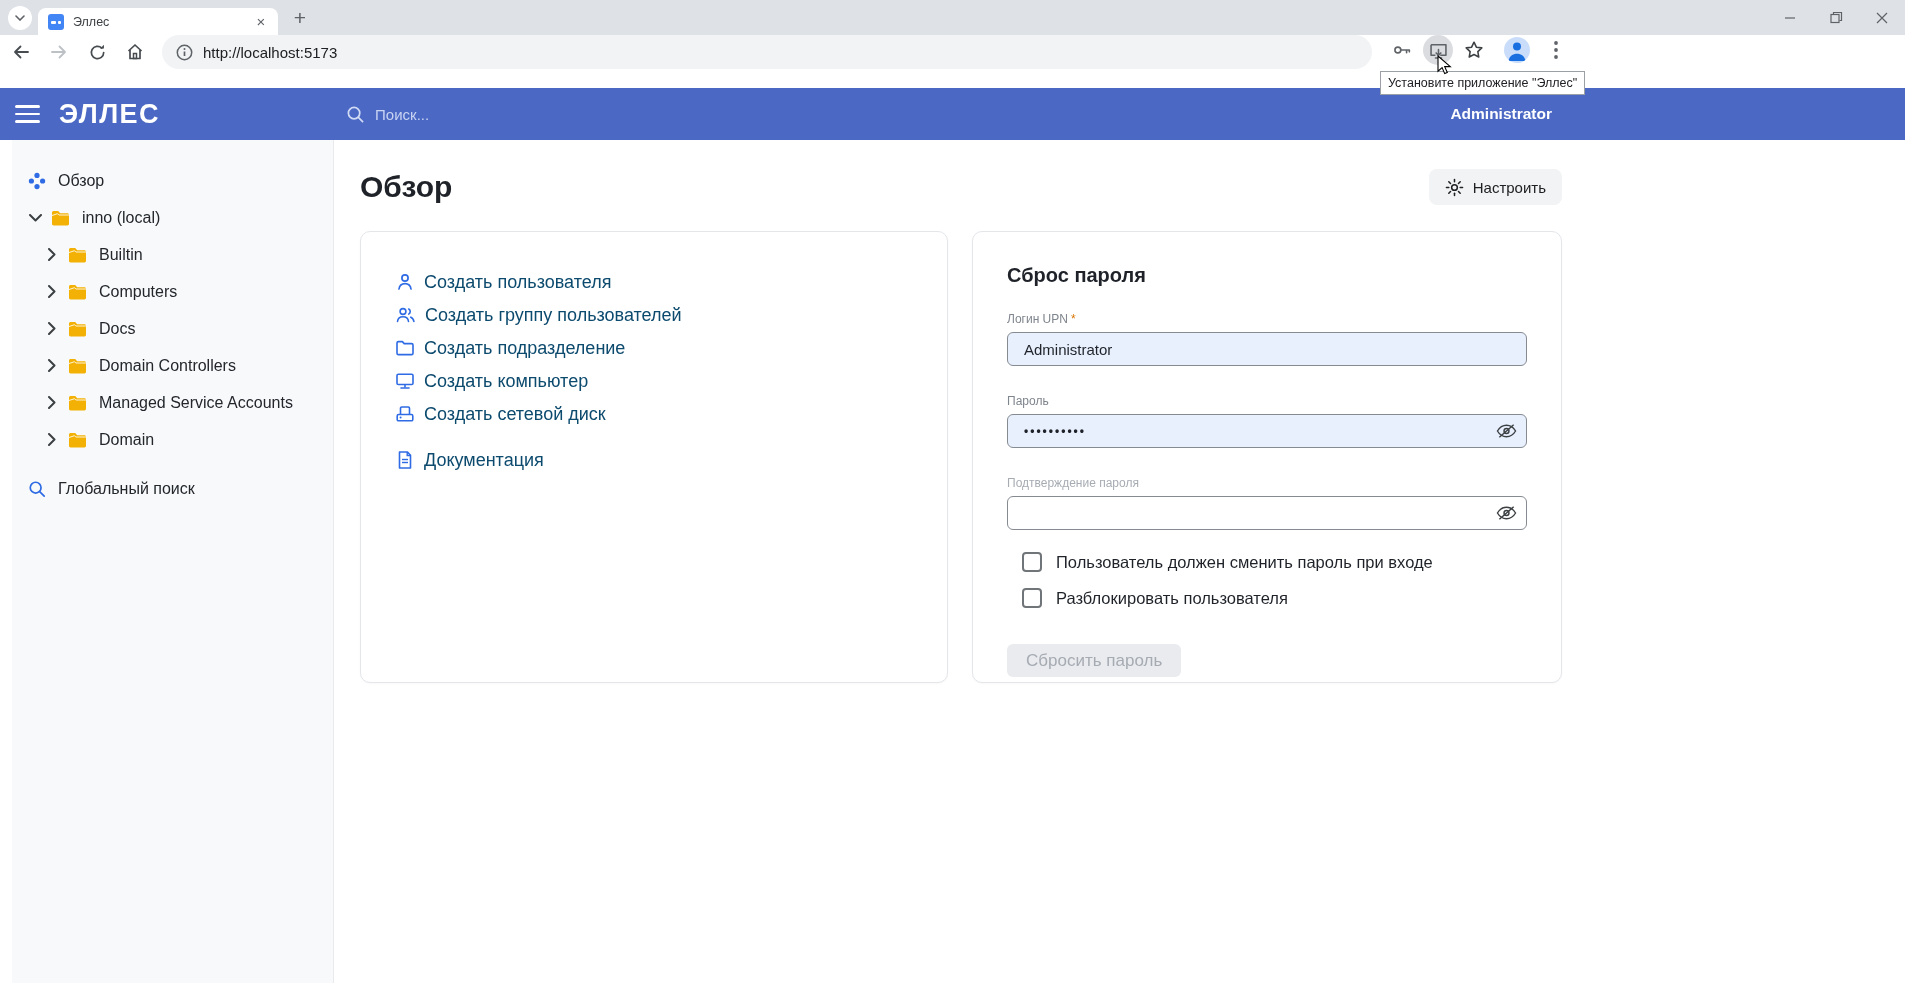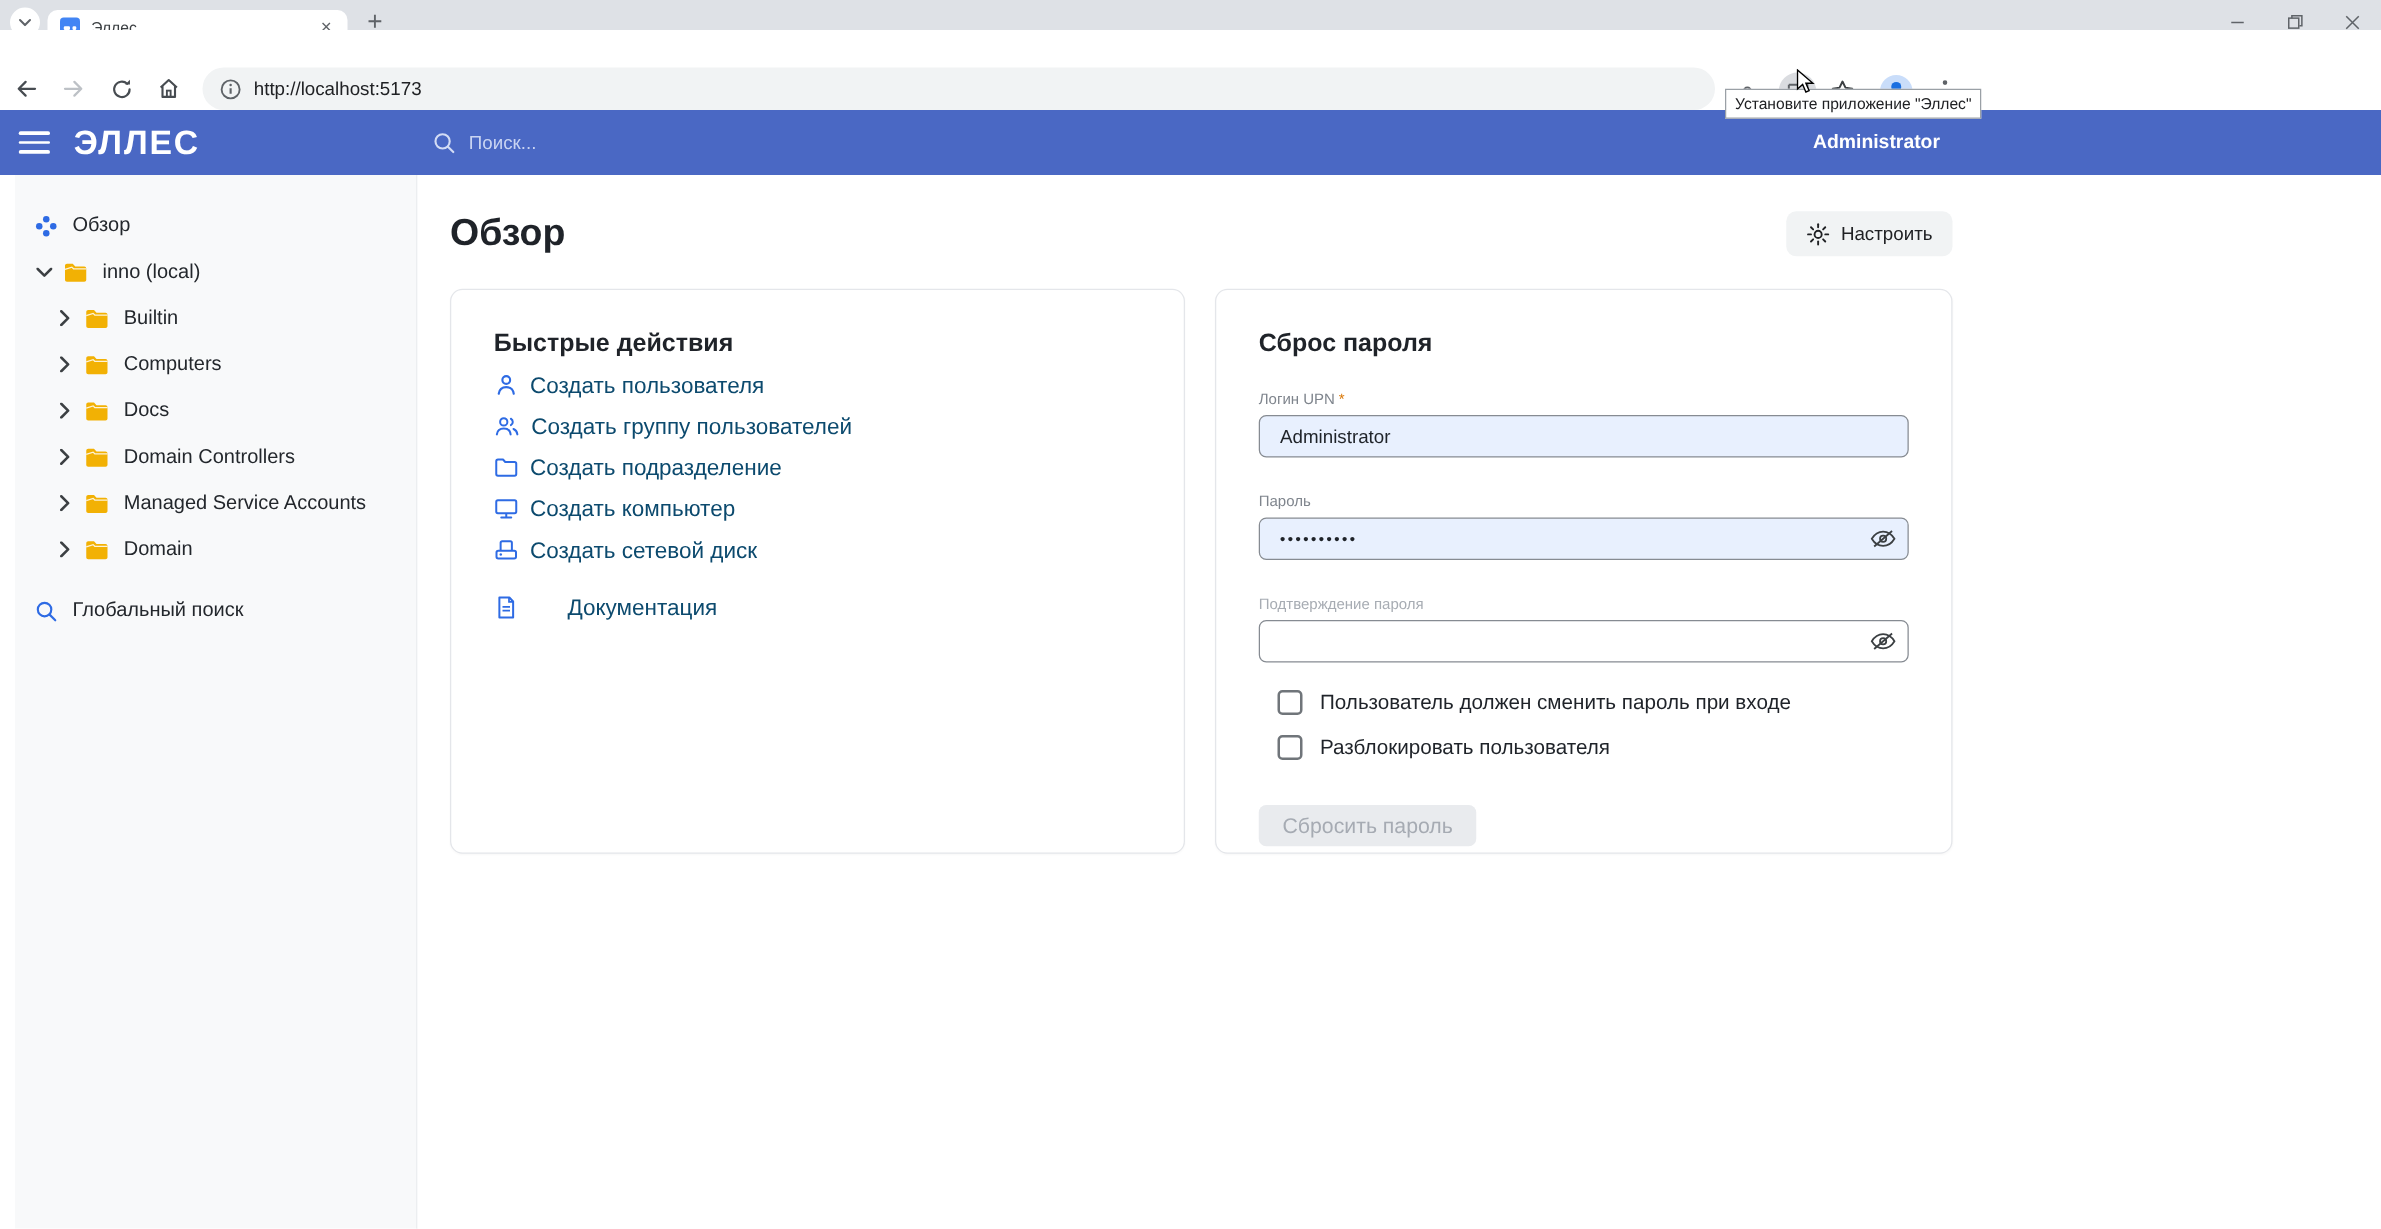--- a/index.html
+++ b/index.html
@@ -14,21 +14,21 @@
   .favicon i { position:absolute; top:7px; height:3px; background:#fff; border-radius:1px; }
   .favicon i.d1 { left:3px; width:5px; }
   .favicon i.d2 { left:10px; width:3px; }
   .tab-title { font-size:12.5px; color:#3c4043; margin-left:9px; flex:1; white-space:nowrap; overflow:hidden; }
   .tab-close { width:18px; height:18px; border-radius:9px; display:flex; align-items:center; justify-content:center; color:#5f6368; font-size:15px; line-height:1; }
   .newtab { width:28px; height:28px; margin-left:8px; display:flex; align-items:center; justify-content:center; color:#5f6368; font-size:21px; font-weight:400; }
   .wincontrols { position:absolute; right:0; top:0; height:35px; display:flex; align-items:center; }
   .winbtn { width:46px; height:35px; display:flex; align-items:center; justify-content:center; }
 
   
-  .toolbar { position:absolute; top:24px; left:0; width:100%; height:64px; background:#fff; display:flex; align-items:flex-end; }
+  .toolbar { position:absolute; top:35px; left:0; width:100%; height:64px; background:#fff; display:flex; align-items:flex-start; }
   .navbtn { width:34px; height:34px; margin-left:4px; display:flex; align-items:center; justify-content:center; }
   .addressbar { margin-left:10px; width:1210px; height:34px; border-radius:17px; background:#f1f3f4; display:flex; align-items:center; padding:0 14px; }
   .url { font-size:15px; color:#202124; margin-left:10px; }
   .toolbar-right { display:flex; align-items:center; margin-left:12px; }
   .tbicon { width:30px; height:30px; margin:0 3px; display:flex; align-items:center; justify-content:center; position:relative; }
   .tbicon.hovered { background:#dadce0; border-radius:50%; }
   .avatar { width:26px; height:26px; border-radius:50%; background:#c9ddfa; display:flex; align-items:center; justify-content:center; margin:0 8px 0 12px; overflow:hidden; }
   .cursor-overlay { position:absolute; left:1437px; top:55px; z-index:60; }
 
   
@@ -60,21 +60,21 @@
   .btn-configure { display:flex; align-items:center; gap:9px; background:#f1f3f4; border:none; border-radius:8px; height:36px; padding:0 16px; font-size:15px; color:#202124; font-family:inherit; }
 
   .cards { display:flex; gap:24px; margin-top:22px; }
   .card { flex:1; height:452px; background:#fff; border:1px solid #e4e6ea; border-radius:10px; padding:30px 34px; box-shadow:0 1px 2px rgba(0,0,0,.03); }
   .card-title { font-size:20px; font-weight:700; color:#1f2329; line-height:26px; }
 
   
   .qa-list { margin-top:10px; }
   .qa-item { display:flex; height:33px; font-size:18px; color:#0c4a6e; cursor:pointer; }
   .qa-item .lbl { margin-left:9px; }
-  .qa-docs { margin-top:13px;gap:30px; }
+  .qa-docs { margin-top:13px; }
 
   
   .form-label { margin-top:26px; font-size:12px; color:#7f858d; line-height:18px; }
   .form-label.first { margin-top:22px; }
   .form-label.lighter { color:#a7acb3; }
   .req { color:#d97706; margin-left:3px; }
   .field { position:relative; margin-top:4px; width:520px; }
   .field input { width:520px; height:34px; border:1px solid #868b92; border-radius:6px; background:#fff; padding:0 40px 0 16px; font-size:15px; color:#1f2329; font-family:inherit; outline:none; }
   .field input.autofill { background:#e8f0fe; }
   .field input.pwd { font-size:12px; letter-spacing:2px; font-weight:700; }
@@ -344,21 +344,20 @@
                   <line x1="5.8" y1="14.2" x2="4" y2="16"></line>
                 </g>
               </svg>
             <span>Настроить</span>
           </button>
         </div>
 
         <div class="cards">
 
           <div class="card">
-            <div class="card-title">Быстрые действия</div>
             <div class="qa-list">
               <div class="qa-item">
                 <svg width="20" height="20" viewBox="0 0 20 20">
                     <circle cx="10" cy="6" r="3.1" fill="none" stroke="#2e6be4" stroke-width="1.7"></circle>
                     <path d="M4 17c.5-3.6 3-5.3 6-5.3s5.5 1.7 6 5.3" fill="none" stroke="#2e6be4" stroke-width="1.7" stroke-linecap="round"></path>
                   </svg>
                 <span class="lbl">Создать пользователя</span>
               </div>
               <div class="qa-item">
                 <svg width="21" height="20" viewBox="0 0 21 20">

